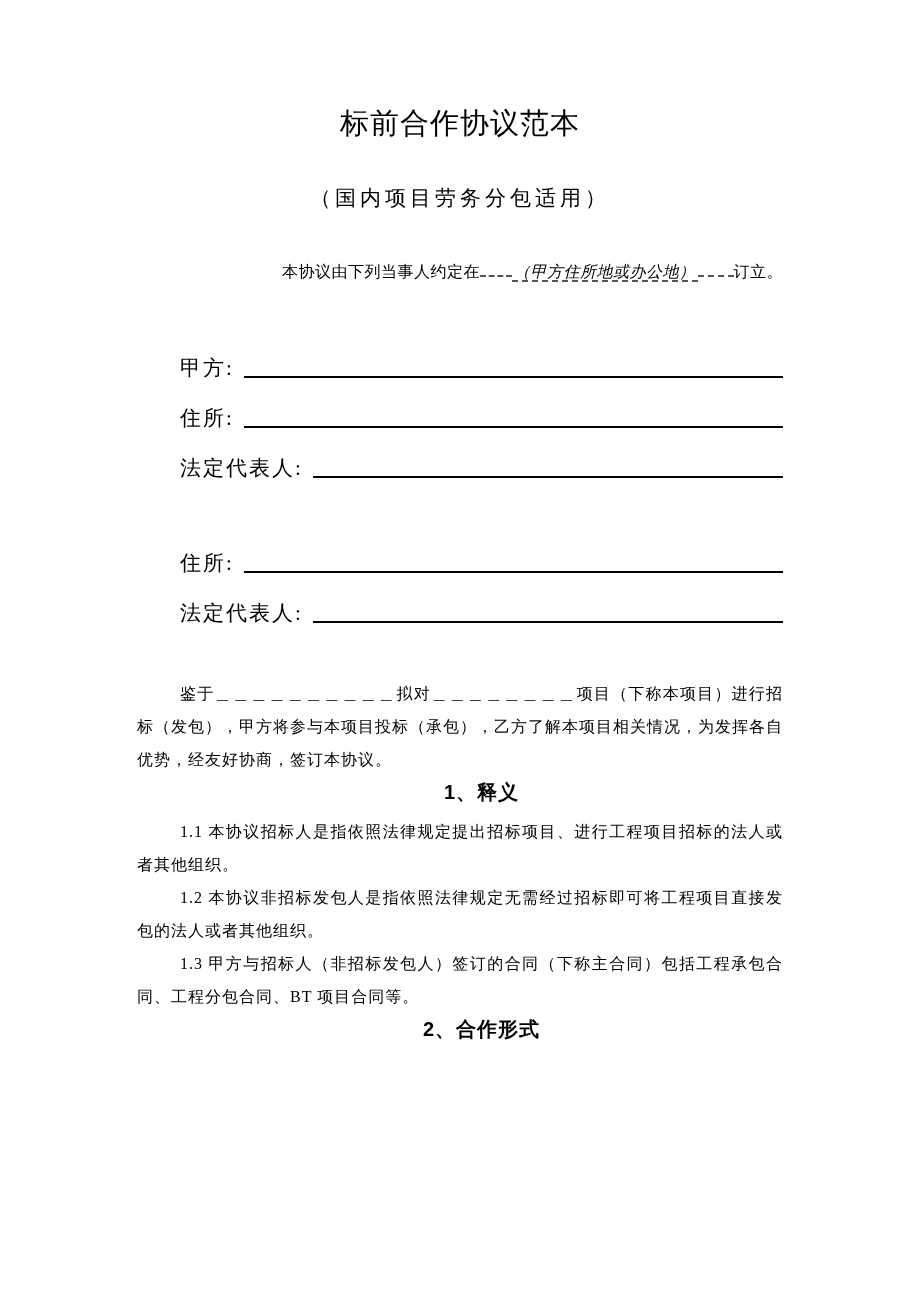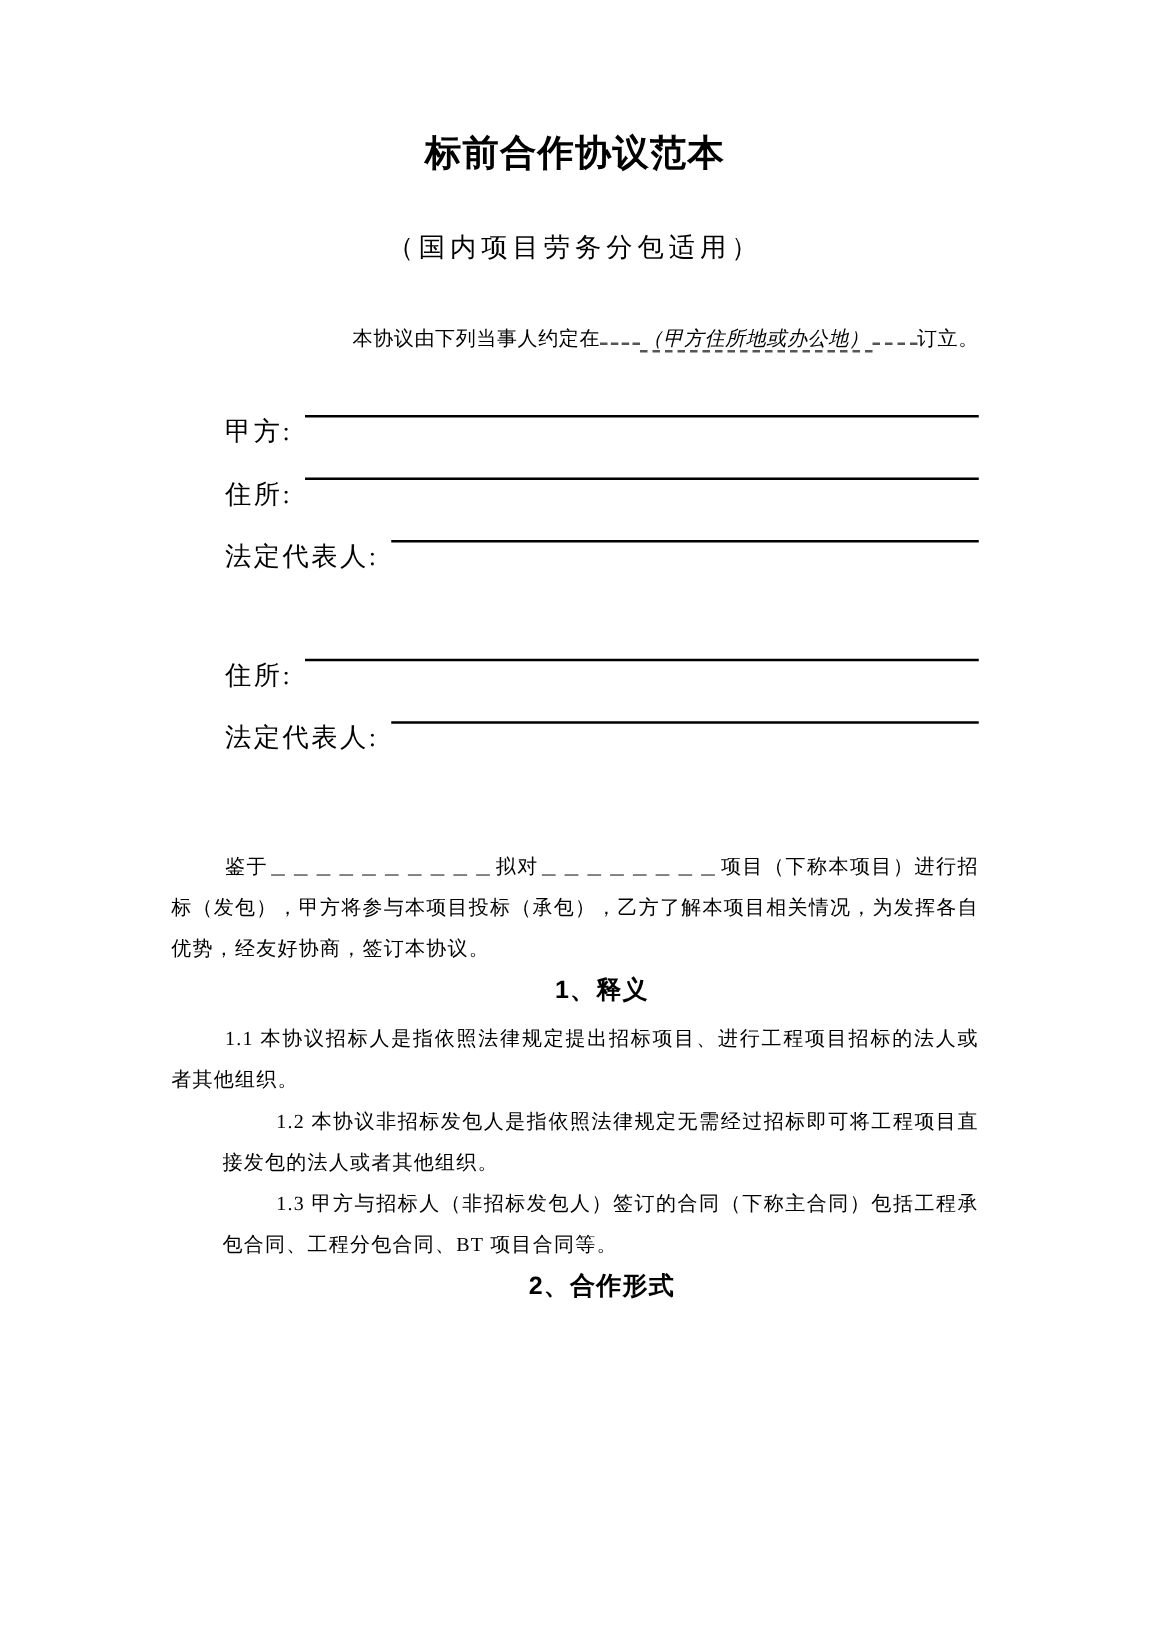--- a/index.html
+++ b/index.html
@@ -19,21 +19,21 @@
     width: 920px;
     height: 1302px;
     box-sizing: border-box;
     padding: 0 137px;
     background: #ffffff;
   }
   .title {
     margin: 0;
     padding-top: 106px;
     font-family: "Liberation Sans", "DejaVu Sans", sans-serif;
-    font-weight: bold;
+    font-weight: normal;
     font-size: 29px;
     line-height: 35px;
     text-align: center;
     letter-spacing: 1px;
   }
   .subtitle {
     margin-top: 43px;
     font-size: 21px;
     line-height: 28px;
     text-align: center;
@@ -68,21 +68,21 @@
     font-style: italic;
     padding: 0 2px;
   }
   .fields {
     margin: 0;
   }
   .fields-a { margin-top: 45px; }
   .fields-b { margin-top: 45px; }
   .field-row {
     display: flex;
-    align-items: flex-start;
+    align-items: flex-end;
     height: 50px;
     font-size: 21px;
     letter-spacing: 2px;
   }
   .flabel {
     white-space: nowrap;
     padding-left: 43px;
     line-height: 26px;
     padding-bottom: 1px;
   }
@@ -107,21 +107,21 @@
     margin: 0;
     font-family: "Liberation Sans", "DejaVu Sans", sans-serif;
     font-weight: bold;
     font-size: 20px;
     line-height: 33px;
     text-indent: 43px;
     letter-spacing: 1px;
     text-align: center;
   }
   .p-first { margin-top: 6px; }
-  .p-mid { margin-top: 0; margin-left: 41px; }
+  .p-mid { margin-top: 0; }
   .para-loose {
     line-height: 48px;
     margin-top: 4px;
   }
 </style>
 </head>
 <body>
 
 <div class="page">
 

